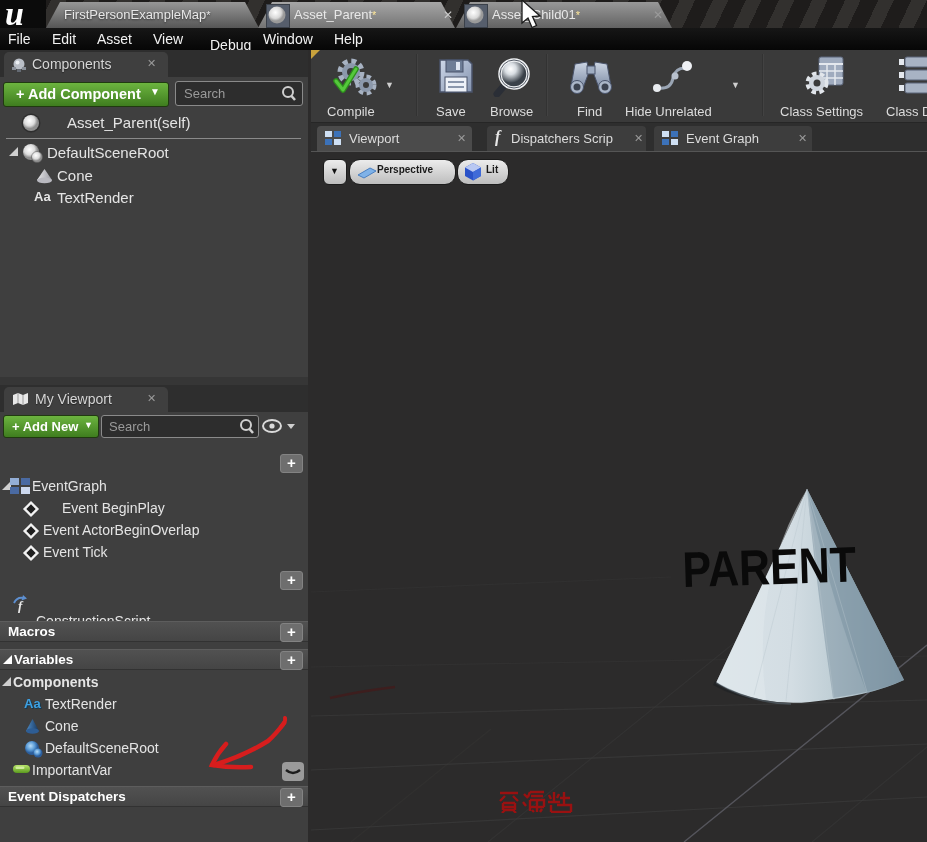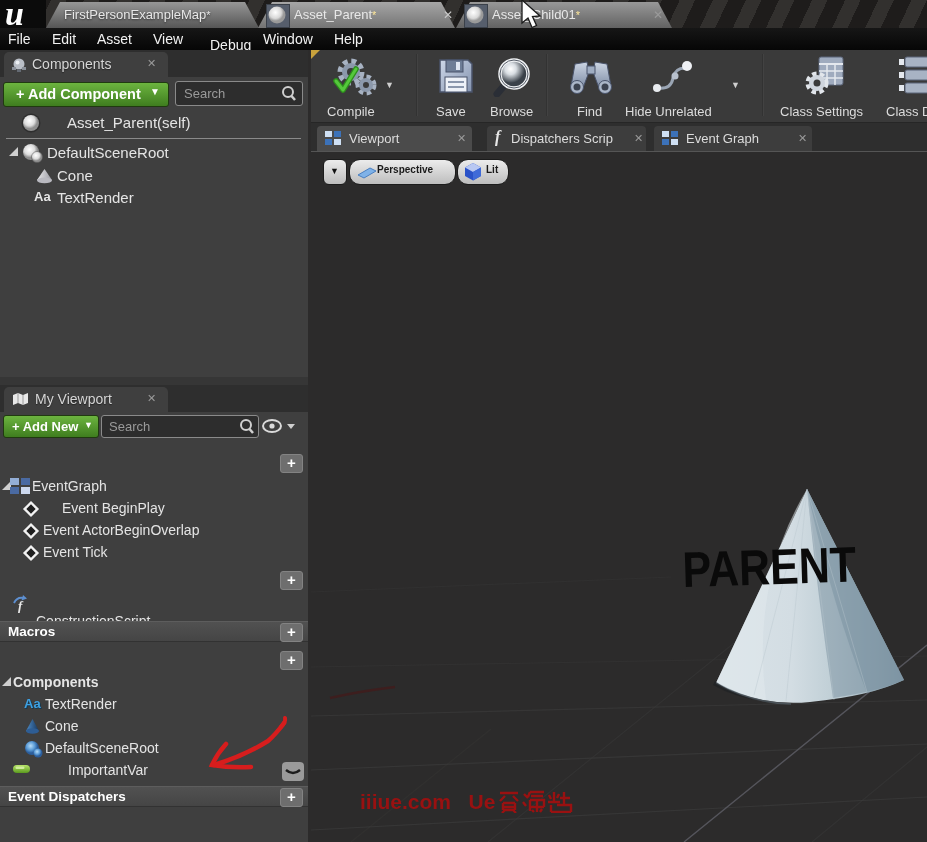--- a/index.html
+++ b/index.html
@@ -207,20 +207,24 @@
         <text x="6" y="15" font-family="Liberation Serif,serif" font-style="italic" font-weight="bold" font-size="13" fill="#e8e8e8">f</text>
       </svg>
   <span class="abs" style="left:36px;top:20px;">ConstructionScript</span>
  </div>
  
  <div class="hdr" style="top:571px;height:19px;">
       <span class="abs" style="left:8px;top:2px;">Macros</span>
     </div>
  <div class="plus" style="left:280px;top:573px;">+</div>
  
+ <div class="hdr" style="top:599px;height:19px;">
+      <span class="tri abs" style="left:3px;top:5px;border-bottom-color:#fff;"></span>
+      <span class="abs" style="left:14px;top:2px;">Variables</span>
+    </div>
  <div class="plus" style="left:280px;top:601px;">+</div>
  <div class="row" style="left:0;top:622px;font-weight:bold;">
   <span class="tri abs" style="left:2px;top:5px;"></span>
   <span class="abs" style="left:13px;top:2px;">Components</span>
  </div>
  <div class="row" style="left:0;top:644px;">
   <span class="abs" style="left:24px;top:2px;color:#3da0e2;font-weight:bold;font-size:13px;text-shadow:1px 1px 0 #16374d;">Aa</span>
   <span class="abs" style="left:45px;top:2px;">TextRender</span>
  </div>
  <div class="row" style="left:0;top:666px;">
@@ -254,21 +258,21 @@
   <svg class="abs" style="left:13px;top:5px;" width="18" height="9">
         <defs>
           <linearGradient id="cap" x1="0" y1="0" x2="0" y2="1">
             <stop offset="0" stop-color="#b8e56a"></stop>
             <stop offset="1" stop-color="#5a9a1e"></stop>
           </linearGradient>
         </defs>
         <rect x="0" y="0" width="17" height="8" rx="4" fill="url(#cap)"></rect>
         <rect x="2.5" y="1.5" width="9" height="2.5" rx="1.2" fill="#dff5b0" opacity="0.8"></rect>
       </svg>
-  <span class="abs" style="left:32px;top:2px;margin-left:36px;">ImportantVar</span>
+  <span class="abs" style="left:32px;top:2px;">ImportantVar</span>
  </div>
  <div class="abs" style="left:282px;top:712px;width:22px;height:19px;background:#9a9a9a;border-radius:4px;">
   <svg width="22" height="19">
         <path d="M4,8 Q11,14 18,8" fill="none" stroke="#1d1d1d" stroke-width="2.4"></path>
       </svg>
  </div>
  
  <div class="hdr" style="top:736px;height:19px;">
       <span class="abs" style="left:8px;top:2px;">Event Dispatchers</span>
     </div>
@@ -472,21 +476,20 @@
  </div>
  <div class="pill" style="left:146px;width:50px;">
   <svg class="abs" style="left:5px;top:2px;" width="20" height="20">
         <path d="M10,1 L18,5.5 L18,14 L10,18.5 L2,14 L2,5.5 Z" fill="#2a52c8"></path>
         <path d="M10,1 L18,5.5 L10,10 L2,5.5 Z" fill="#b9c8f2"></path>
         <path d="M10,10 L18,5.5 L18,14 L10,18.5 Z" fill="#3f6ad8"></path>
       </svg>
   <span class="abs" style="left:28px;top:4px;">Lit</span>
  </div>
 
- <div class="abs" style="left:49px;top:638px;color:#991111;font-weight:bold;font-size:21px;letter-spacing:0px;">iiiue.com&nbsp;&nbsp;&nbsp;Ue</div>
  <svg class="abs" style="left:186px;top:638px;" width="76" height="23" stroke="#991111" stroke-width="2.4" fill="none">
   <path d="M3,3 L21,3 M8,6 L3,11 M16,6 L21,11 M6,13 L6,20 M18,13 L18,20 M6,13 L18,13 M6,17 L18,17 M6,20 L18,20 M8,20 L5,23 M16,20 L19,23"></path>
   <path d="M27,4 L31,8 M26,12 L29,16 M33,2 L47,2 M33,2 L31,7 M34,6 L46,6 M33,10 L47,10 L47,17 M33,10 L33,21 M40,10 L40,22 M47,17 L33,17 M35,20 L37,22 M45,19 L43,22"></path>
   <path d="M57,2 L57,12 M52,5 L54,9 M62,4 L60,8 M51,12 L63,12 M54,15 L54,22 M54,22 L74,22 M67,2 L67,15 M63,8 L73,8 M60,15 L74,15 L74,22"></path>
  </svg>
 </div>
 
 <svg class="abs" style="left:519px;top:0;" width="30" height="32">
  <path d="M3,0 L3,23 L9,18 L13,27.5 L17.5,25.5 L13.5,16.5 L21,16 Z" fill="#fdfdfd" stroke="#1a1a1a" stroke-width="1.3"></path>
 </svg>

